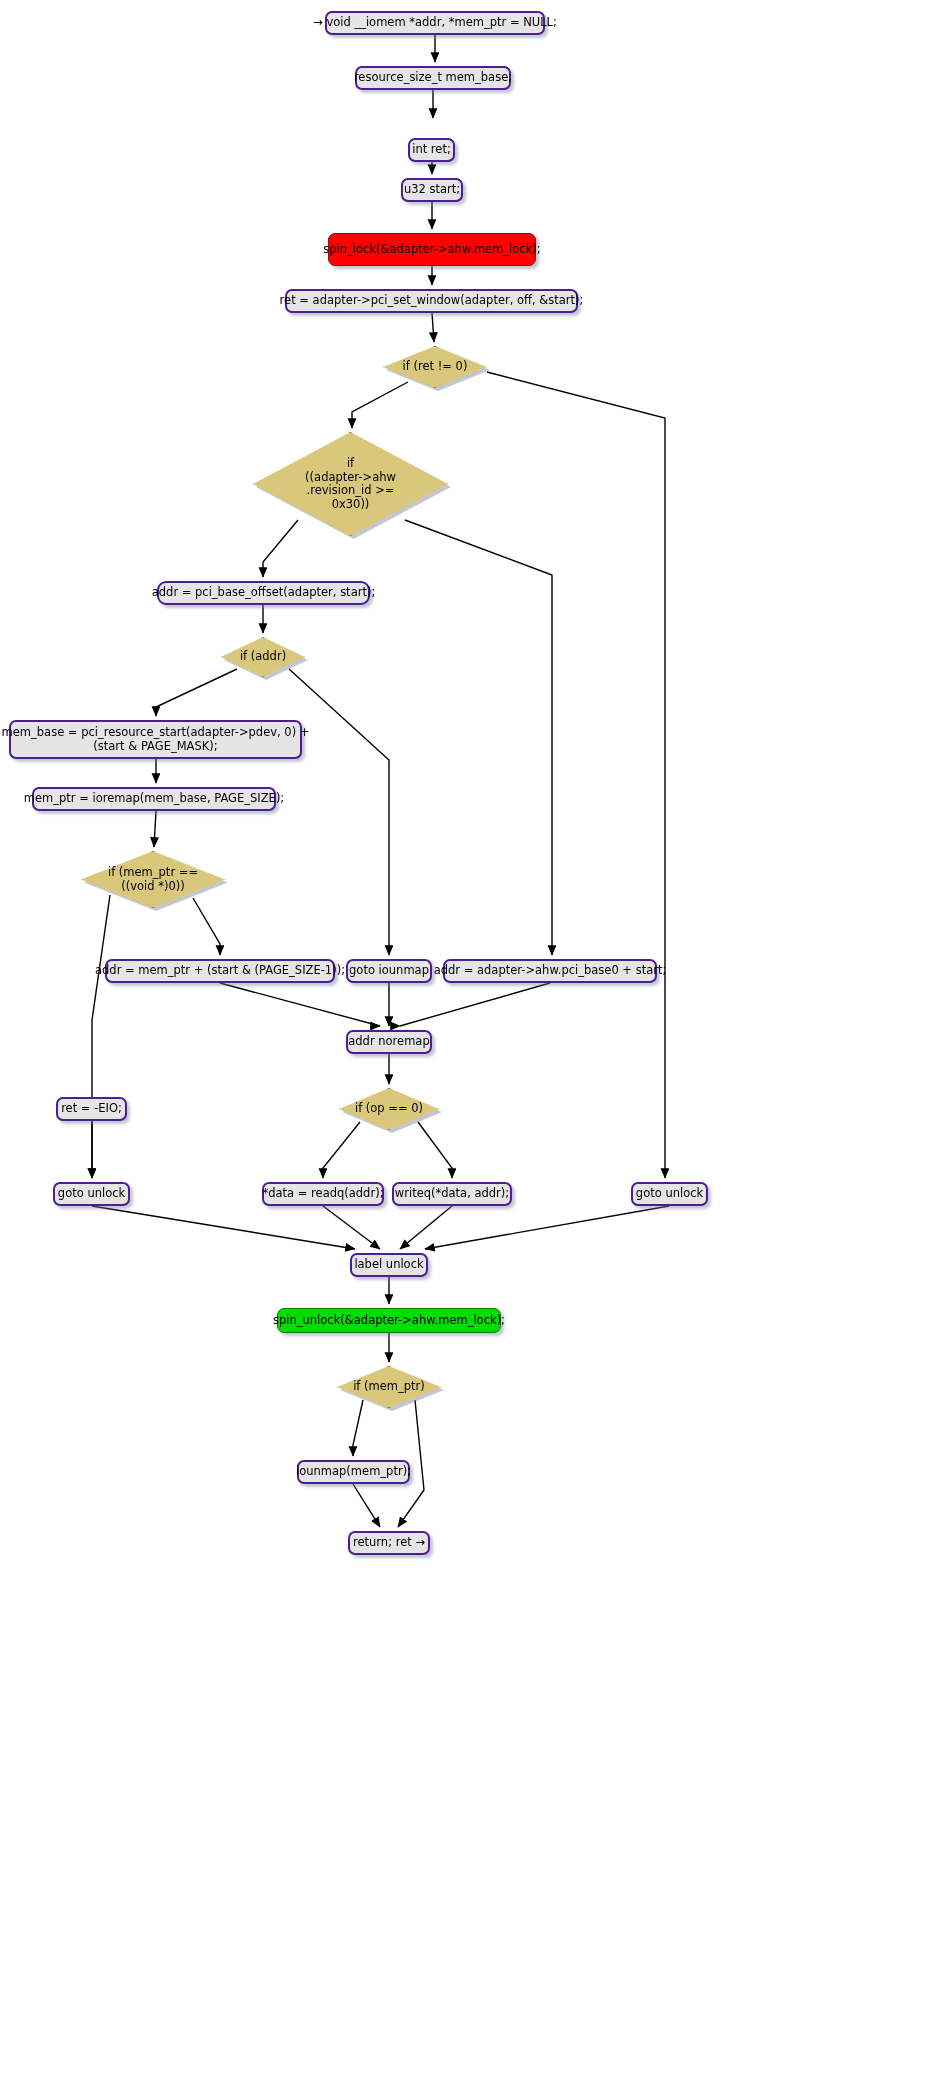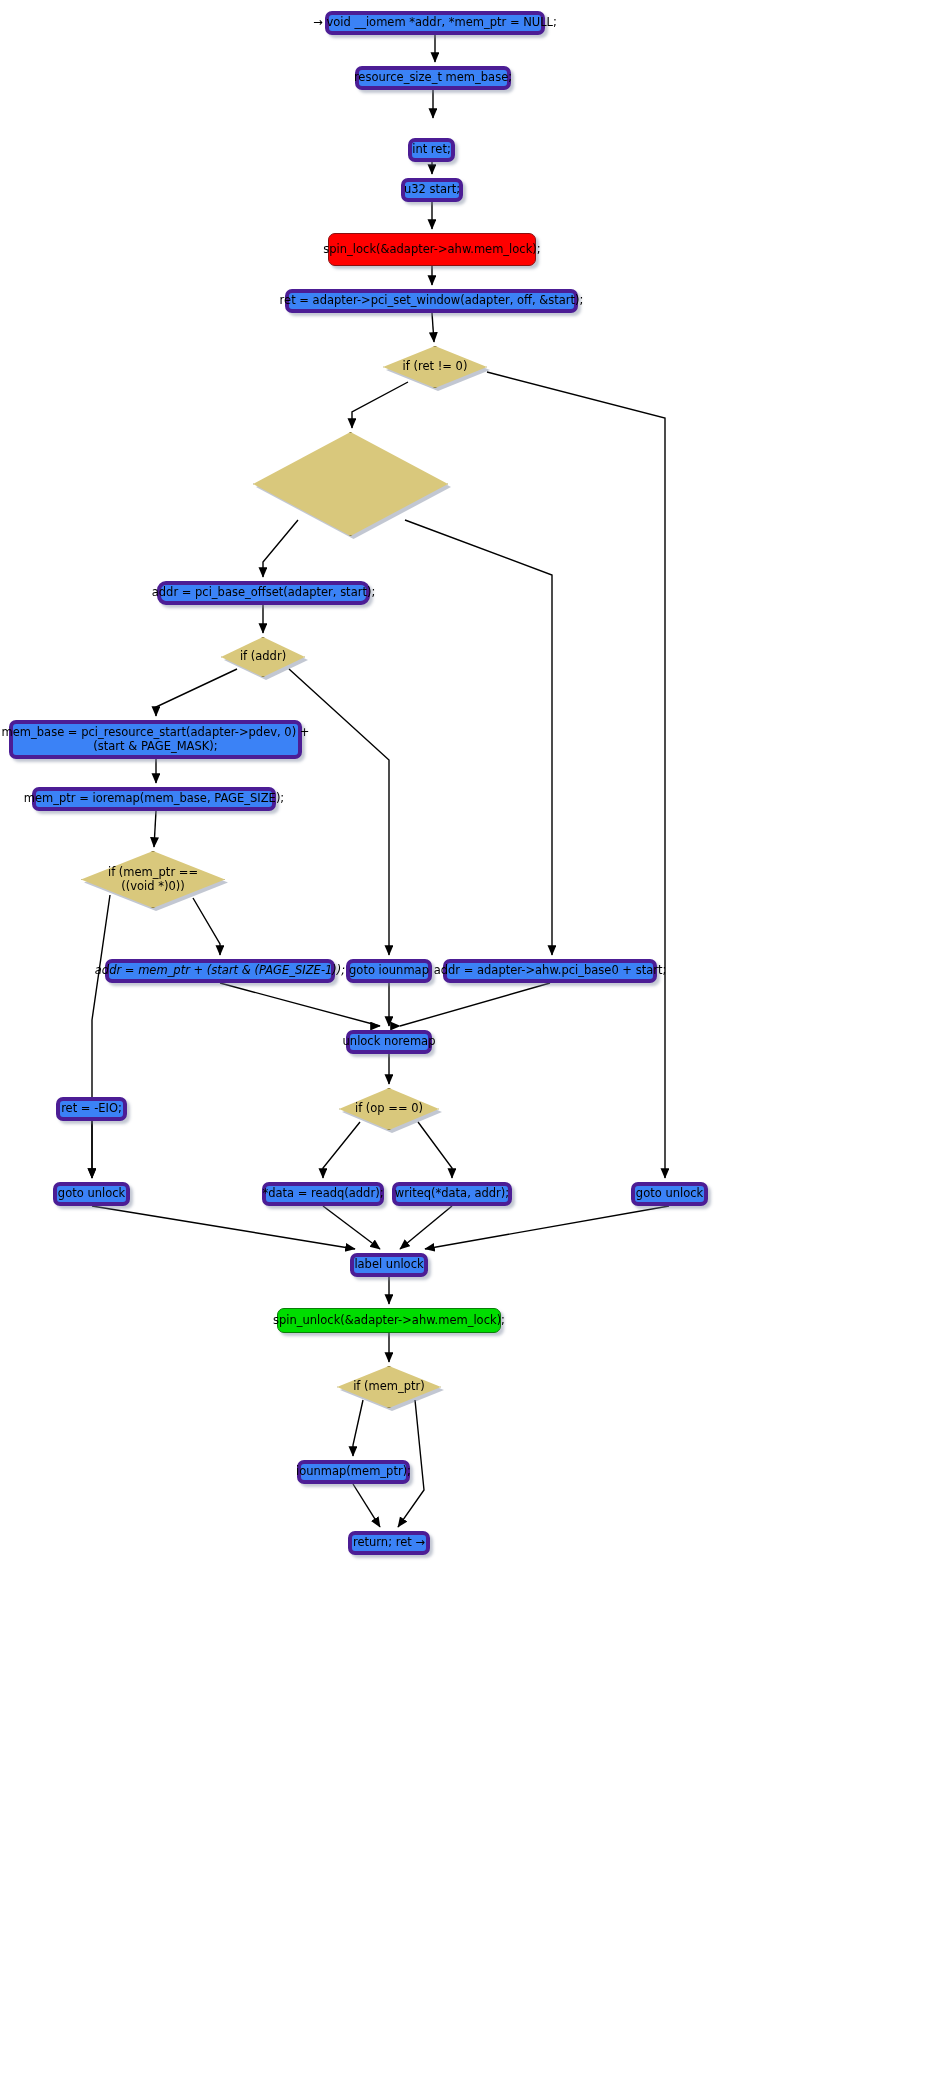--- a/index.html
+++ b/index.html
@@ -20,22 +20,22 @@
     color:#000;
     font-size:11.5px;
     line-height:13.5px;
     white-space:pre;
     z-index:3;
   }
   .node.box {
     background:#D6C濃;
   }
   .box {
-    background:#3b82f6;
-    border:4px solid #4c1d95;
+    background:#e5e5e5;
+    border:2px solid #4c1d95;
     border-radius:7px;
     box-shadow:3px 3px 3px rgba(120,130,155,0.45);
     padding:4px 8px;
   }
   .box.red {
     background:#FF0000;
     border:1px solid #8a1010;
   }
   .box.green {
     background:#00DD00;
@@ -111,32 +111,35 @@
       </g>
   </svg>
   <div id="node-layer">
       <div class="node box" style="left: 325px; top: 11px; width: 220px; height: 24px;"><span>→ void __iomem *addr, *mem_ptr = NULL;</span></div>
       <div class="node box" style="left: 355px; top: 66px; width: 156px; height: 24px;"><span>resource_size_t mem_base;</span></div>
       <div class="node box" style="left: 408px; top: 138px; width: 47px; height: 24px;"><span>int ret;</span></div>
       <div class="node box" style="left: 401px; top: 178px; width: 62px; height: 24px;"><span>u32 start;</span></div>
       <div class="node box red" style="left: 328px; top: 233px; width: 208px; height: 33px;"><span>spin_lock(&amp;adapter-&gt;ahw.mem_lock);</span></div>
       <div class="node box" style="left: 285px; top: 289px; width: 293px; height: 24px;"><span>ret = adapter-&gt;pci_set_window(adapter, off, &amp;start);</span></div>
       <div class="node diamond" style="left: 383px; top: 346px; width: 104px; height: 42px;"><div class="dshadow"></div><div class="dshape"></div><div class="dlabel">if (ret != 0)</div></div>
-      <div class="node diamond" style="left: 253px; top: 432px; width: 195px; height: 104px;"><div class="dshadow"></div><div class="dshape"></div></div>
+      <div class="node diamond" style="left: 253px; top: 432px; width: 195px; height: 104px;"><div class="dshadow"></div><div class="dshape"></div><div class="dlabel">if
+((adapter-&gt;ahw
+.revision_id &gt;=
+0x30))</div></div>
       <div class="node box" style="left: 157px; top: 581px; width: 213px; height: 24px; border-radius: 9px;"><span>addr = pci_base_offset(adapter, start);</span></div>
       <div class="node diamond" style="left: 221px; top: 637px; width: 84px; height: 40px;"><div class="dshadow"></div><div class="dshape"></div><div class="dlabel">if (addr)</div></div>
       <div class="node box" style="left: 9px; top: 720px; width: 293px; height: 39px;"><span>mem_base = pci_resource_start(adapter-&gt;pdev, 0) +
 (start &amp; PAGE_MASK);</span></div>
       <div class="node box" style="left: 32px; top: 787px; width: 244px; height: 24px;"><span>mem_ptr = ioremap(mem_base, PAGE_SIZE);</span></div>
       <div class="node diamond" style="left: 81px; top: 851px; width: 144px; height: 57px;"><div class="dshadow"></div><div class="dshape"></div><div class="dlabel">if (mem_ptr ==
 ((void *)0))</div></div>
-      <div class="node box" style="left: 105px; top: 959px; width: 230px; height: 24px; font-style: italic;"><span>addr = mem_ptr + (start &amp; (PAGE_SIZE-1));</span></div>
+      <div class="node box" style="left: 105px; top: 959px; width: 230px; height: 24px;"><span>addr = mem_ptr + (start &amp; (PAGE_SIZE-1));</span></div>
       <div class="node box" style="left: 346px; top: 959px; width: 86px; height: 24px;"><span>goto iounmap</span></div>
       <div class="node box" style="left: 443px; top: 959px; width: 214px; height: 24px;"><span>addr = adapter-&gt;ahw.pci_base0 + start;</span></div>
-      <div class="node box" style="left: 346px; top: 1030px; width: 86px; height: 24px;"><span>unlock noremap</span></div>
+      <div class="node box" style="left: 346px; top: 1030px; width: 86px; height: 24px;"><span>addr noremap</span></div>
       <div class="node diamond" style="left: 339px; top: 1088px; width: 100px; height: 42px;"><div class="dshadow"></div><div class="dshape"></div><div class="dlabel">if (op == 0)</div></div>
       <div class="node box" style="left: 262px; top: 1182px; width: 122px; height: 24px;"><span>*data = readq(addr);</span></div>
       <div class="node box" style="left: 392px; top: 1182px; width: 120px; height: 24px;"><span>writeq(*data, addr);</span></div>
       <div class="node box" style="left: 56px; top: 1097px; width: 71px; height: 24px;"><span>ret = -EIO;</span></div>
       <div class="node box" style="left: 53px; top: 1182px; width: 77px; height: 24px;"><span>goto unlock</span></div>
       <div class="node box" style="left: 631px; top: 1182px; width: 77px; height: 24px;"><span>goto unlock</span></div>
       <div class="node box" style="left: 350px; top: 1253px; width: 78px; height: 24px;"><span>label unlock</span></div>
       <div class="node box green" style="left: 277px; top: 1308px; width: 224px; height: 25px;"><span>spin_unlock(&amp;adapter-&gt;ahw.mem_lock);</span></div>
       <div class="node diamond" style="left: 337px; top: 1366px; width: 104px; height: 42px;"><div class="dshadow"></div><div class="dshape"></div><div class="dlabel">if (mem_ptr)</div></div>
       <div class="node box" style="left: 297px; top: 1460px; width: 113px; height: 24px;"><span>iounmap(mem_ptr);</span></div>

